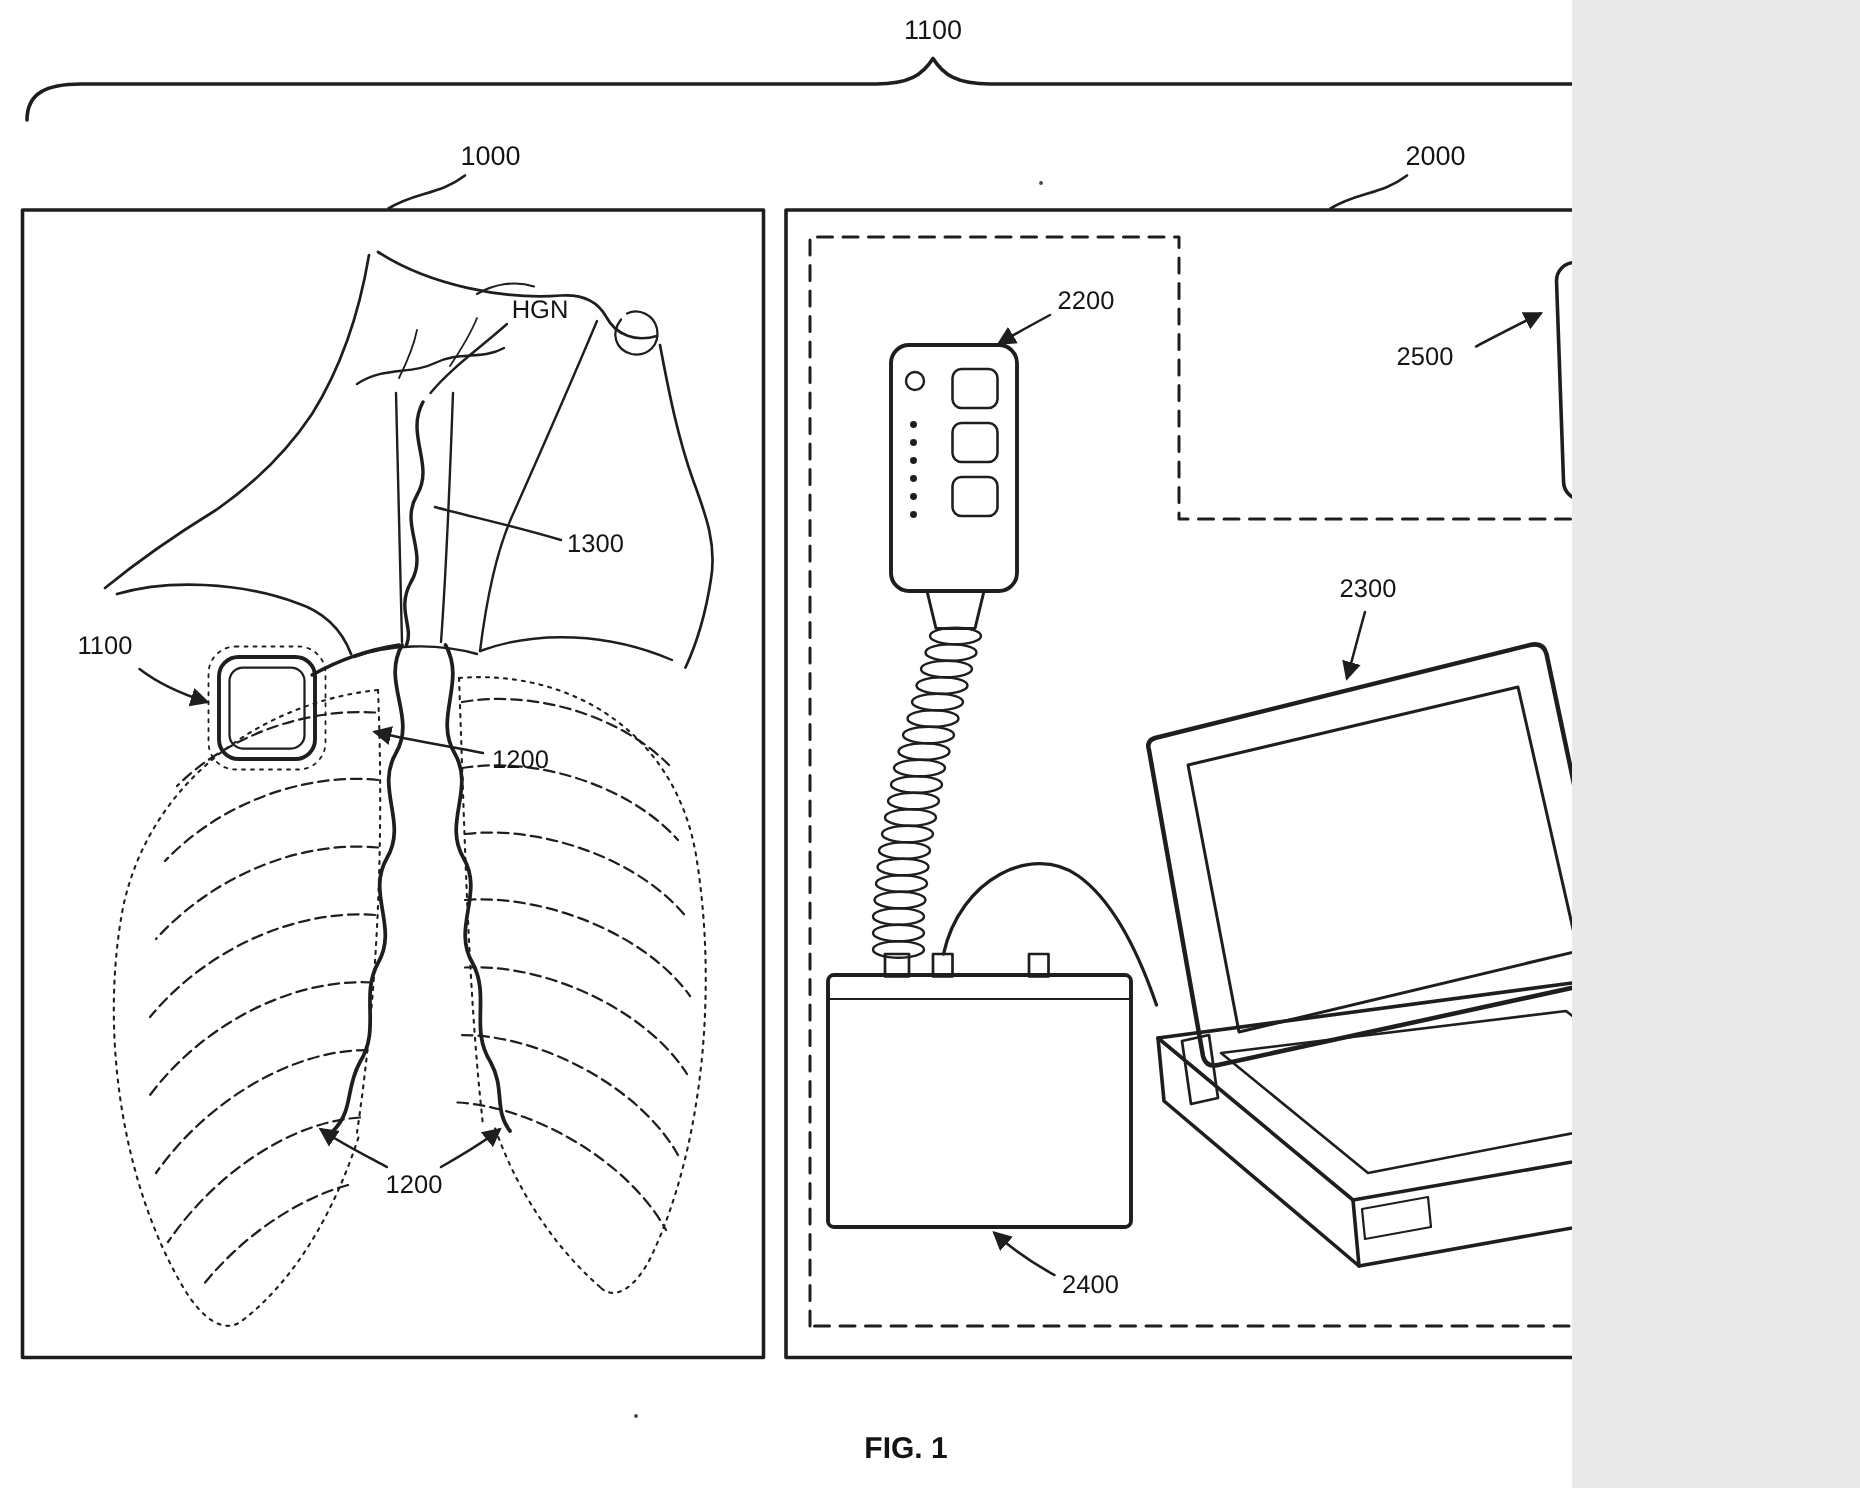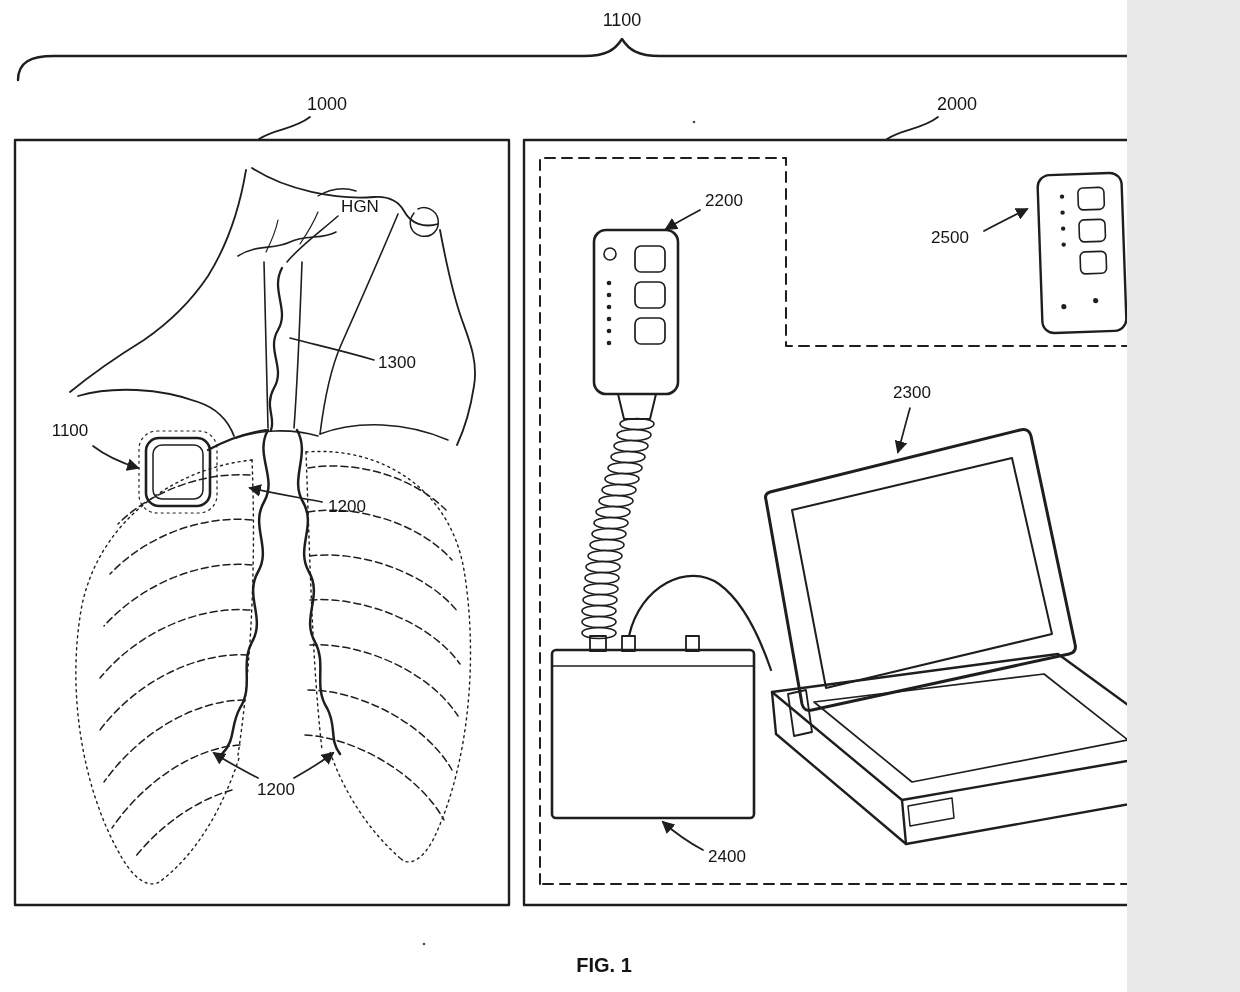--- a/index.html
+++ b/index.html
@@ -1,17 +1,17 @@
 <!DOCTYPE html>
 <html><head>
 <meta charset="utf-8">
 <style>
   html,body{margin:0;padding:0;background:#e9e9e9;}
   .canvas{
-    width:1127px;height:992px;position:relative;background:#ffffff;
+    width:1048px;height:992px;position:relative;background:#ffffff;
     font-family:"Liberation Sans", sans-serif;overflow:hidden;
   }
   svg{display:block;width:1240px;height:992px;}
   .ln{stroke:#1e1e1e;fill:none;stroke-linecap:round;stroke-linejoin:round;}
   .fillink{fill:#1e1e1e;stroke:none;}
   .dotted{stroke-dasharray:2 4;}
   .rib{stroke-dasharray:7 4;}
   .dashbox{stroke-dasharray:10 7;}
   .lbl{font-family:"Liberation Sans", sans-serif;font-size:17px;font-weight:500;
        fill:#141414;text-anchor:middle;}

